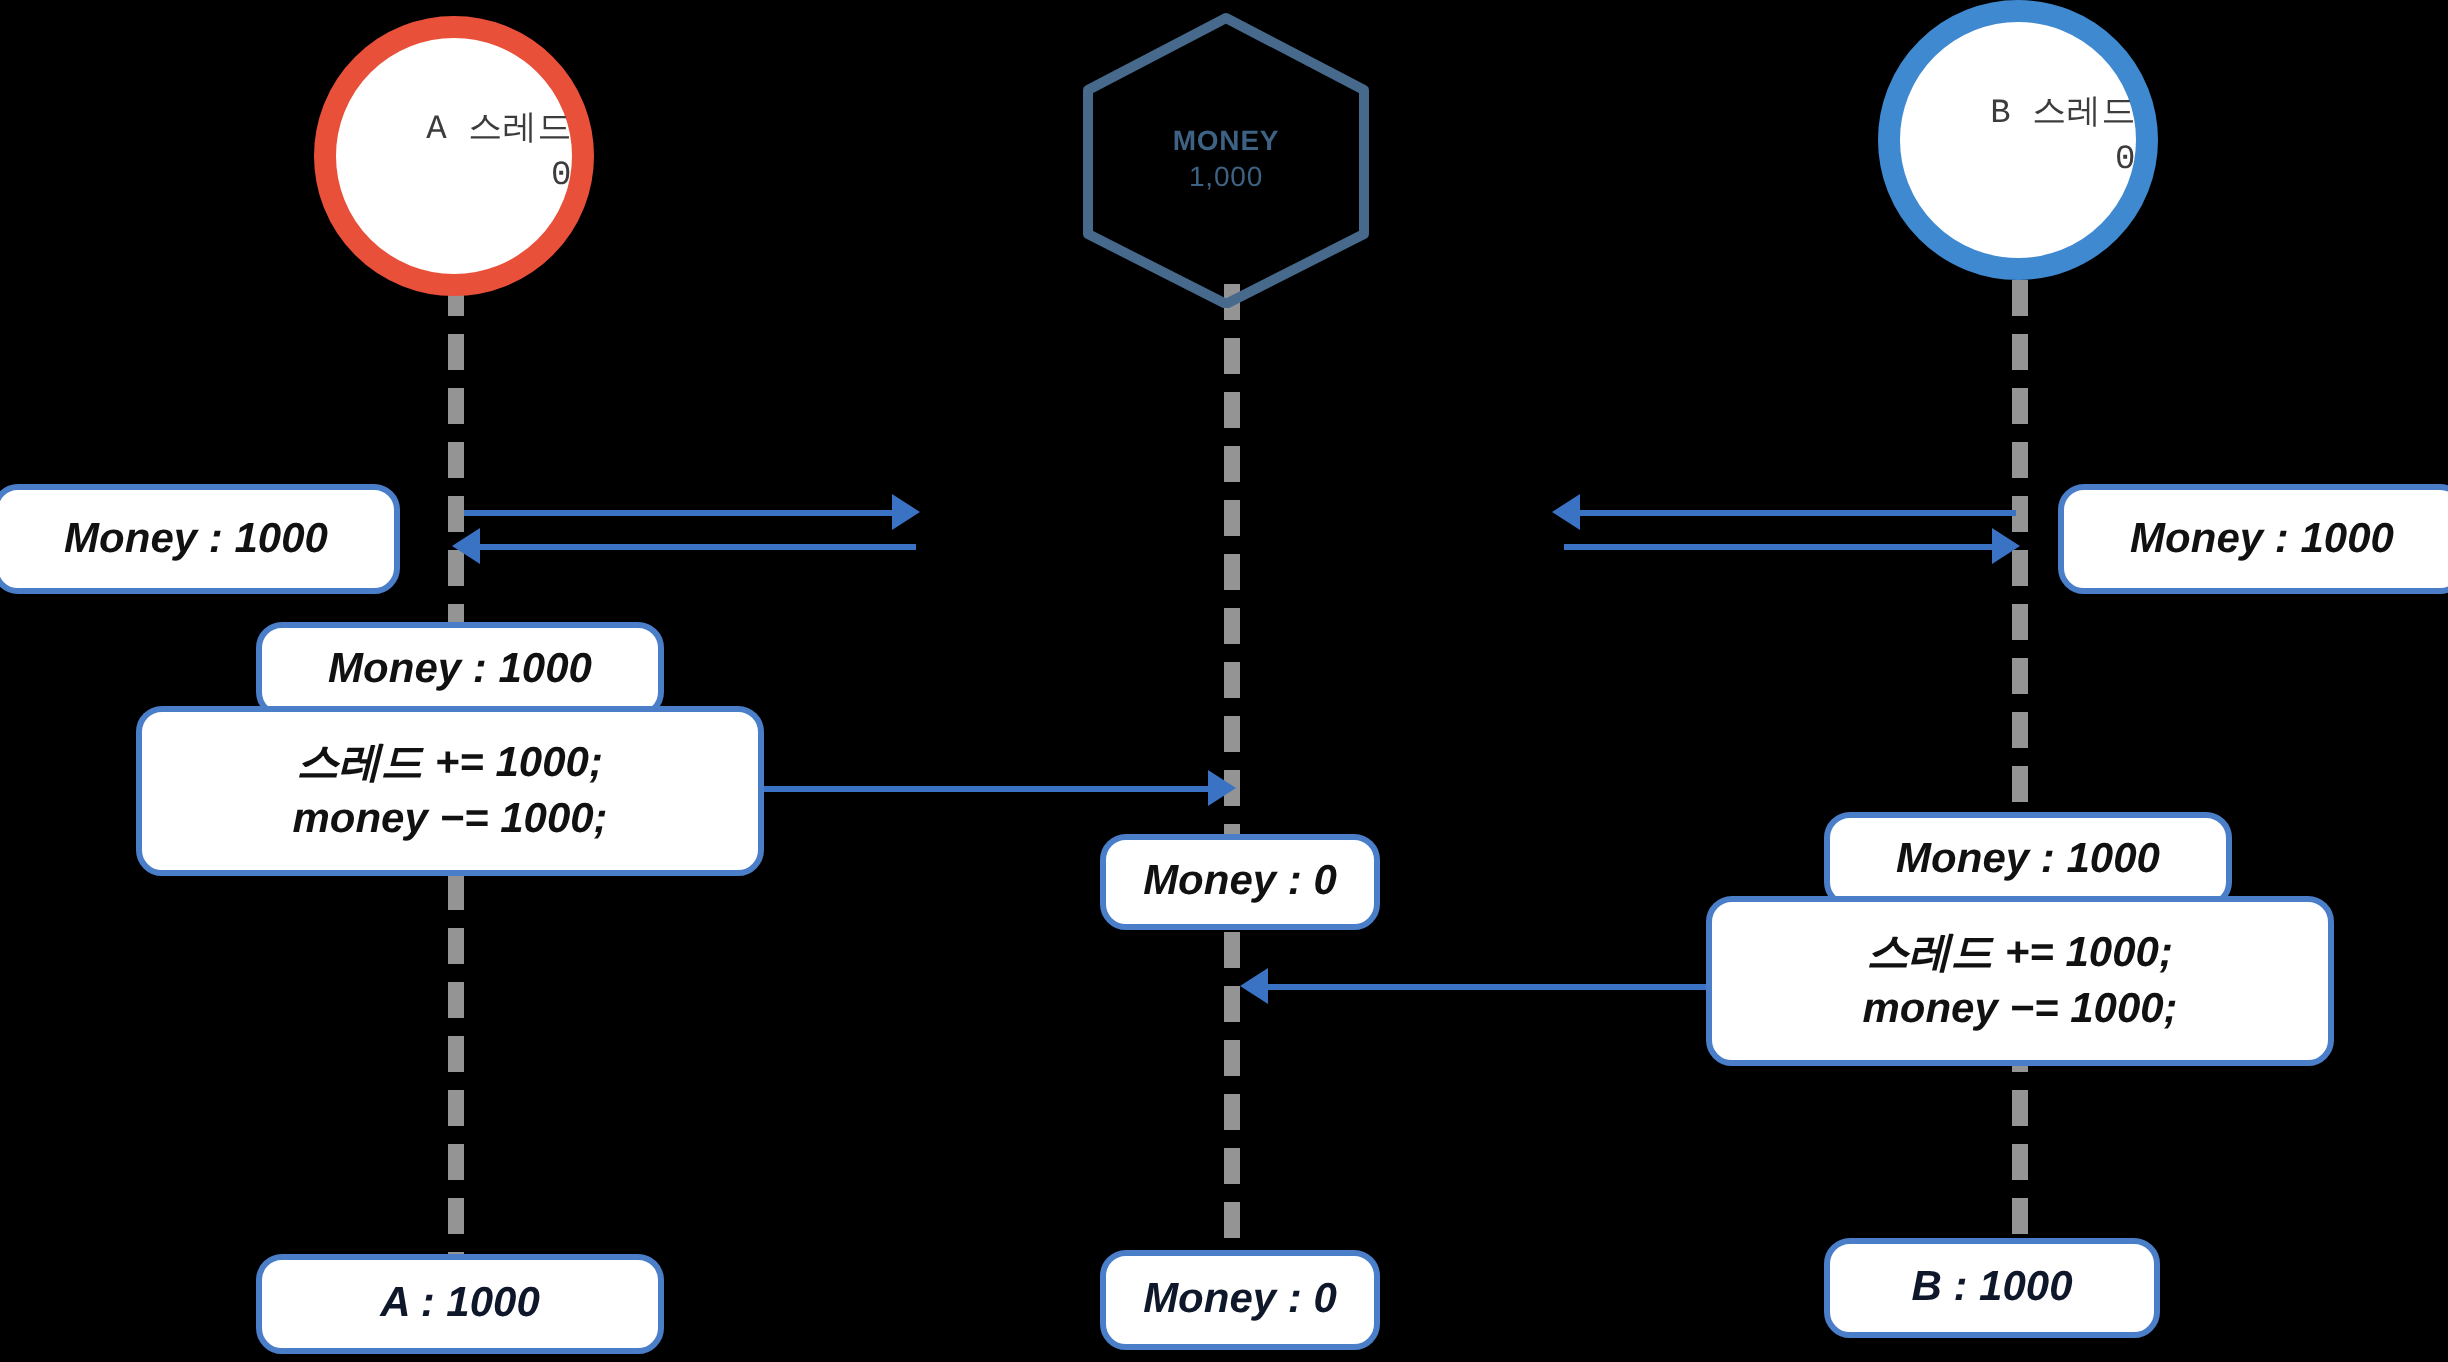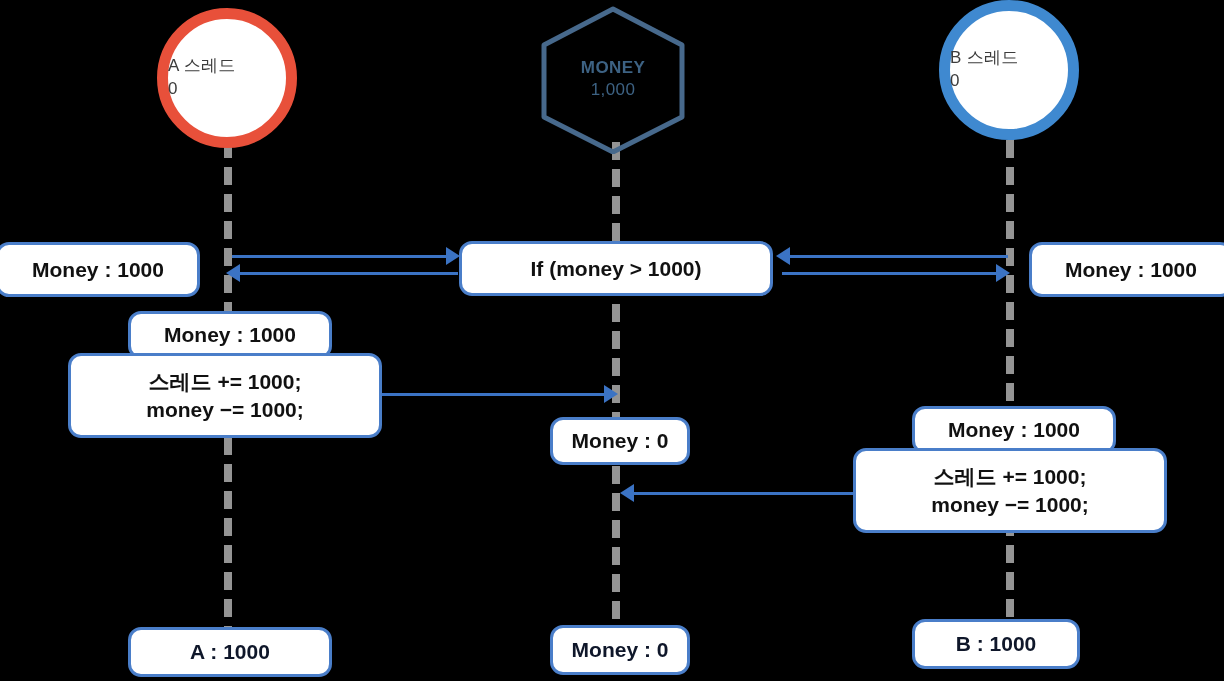--- a/index.html
+++ b/index.html
@@ -29,22 +29,23 @@
   .thread-node {
     position: absolute;
     width: 140px;
     height: 140px;
     border-radius: 50%;
     box-sizing: border-box;
     border: 11px solid #e8503a;
     background: #ffffff;
     display: flex;
     flex-direction: column;
-    align-items: flex-start;
+    align-items: flex-end;
     justify-content: center;
+    font-family: Liberation Mono, monospace;
   }
   .thread-node.blue { border-color: #3f89d0; }
   .thread-node .tline {
     font-size: 17px;
     color: #3c3c3c;
     line-height: 1.35;
     font-weight: 400;
     letter-spacing: .3px;
   }
 
@@ -61,21 +62,21 @@
     top: 0;
     width: 152px;
     height: 150px;
     display: flex;
     flex-direction: column;
     align-items: center;
     justify-content: center;
     pointer-events: none;
   }
   .hex-label .hline {
-    font-size: 17px;
+    font-size: 14px;
     font-weight: 700;
     color: #3d6283;
     line-height: 1.3;
     letter-spacing: .4px;
   }
   .hex-label .hline.small { font-weight: 400; }
 
   
   .nbox {
     position: absolute;
@@ -88,21 +89,21 @@
     align-items: center;
     justify-content: center;
     color: #111111;
     font-weight: 700;
     font-size: 21px;
     line-height: 1.32;
     text-align: center;
     white-space: nowrap;
   }
   .nbox.red { color: #0f172a; }
-  .nbox .bline { display: block; }
+  .nbox .bline { display: block; font-style: italic; }
 
   
   .hline-conn {
     position: absolute;
     height: 3px;
     background: #3b73c4;
   }
   .arrow-head {
     position: absolute;
     width: 0;
@@ -157,23 +158,20 @@
 
   <div class="thread-node blue" style="left:939px; top:0;">
     <span class="tline">B 스레드</span>
     <span class="tline">0</span>
   </div>
 
   <div class="nbox" style="left:-4px; top:242px; width:204px; height:55px;">
     <span class="bline">Money : 1000</span>
   </div>
 
-  <div class="nbox" style="left:459px; top:241px; width:314px; height:55px;">
-    <span class="bline">If (money &gt; 1000)</span>
-  </div>
 
   <div class="nbox" style="left:1029px; top:242px; width:204px; height:55px;">
     <span class="bline">Money : 1000</span>
   </div>
 
   <div class="nbox" style="left:128px; top:311px; width:204px; height:48px;">
     <span class="bline">Money : 1000</span>
   </div>
 
   <div class="nbox" style="left:68px; top:353px; width:314px; height:85px;">

